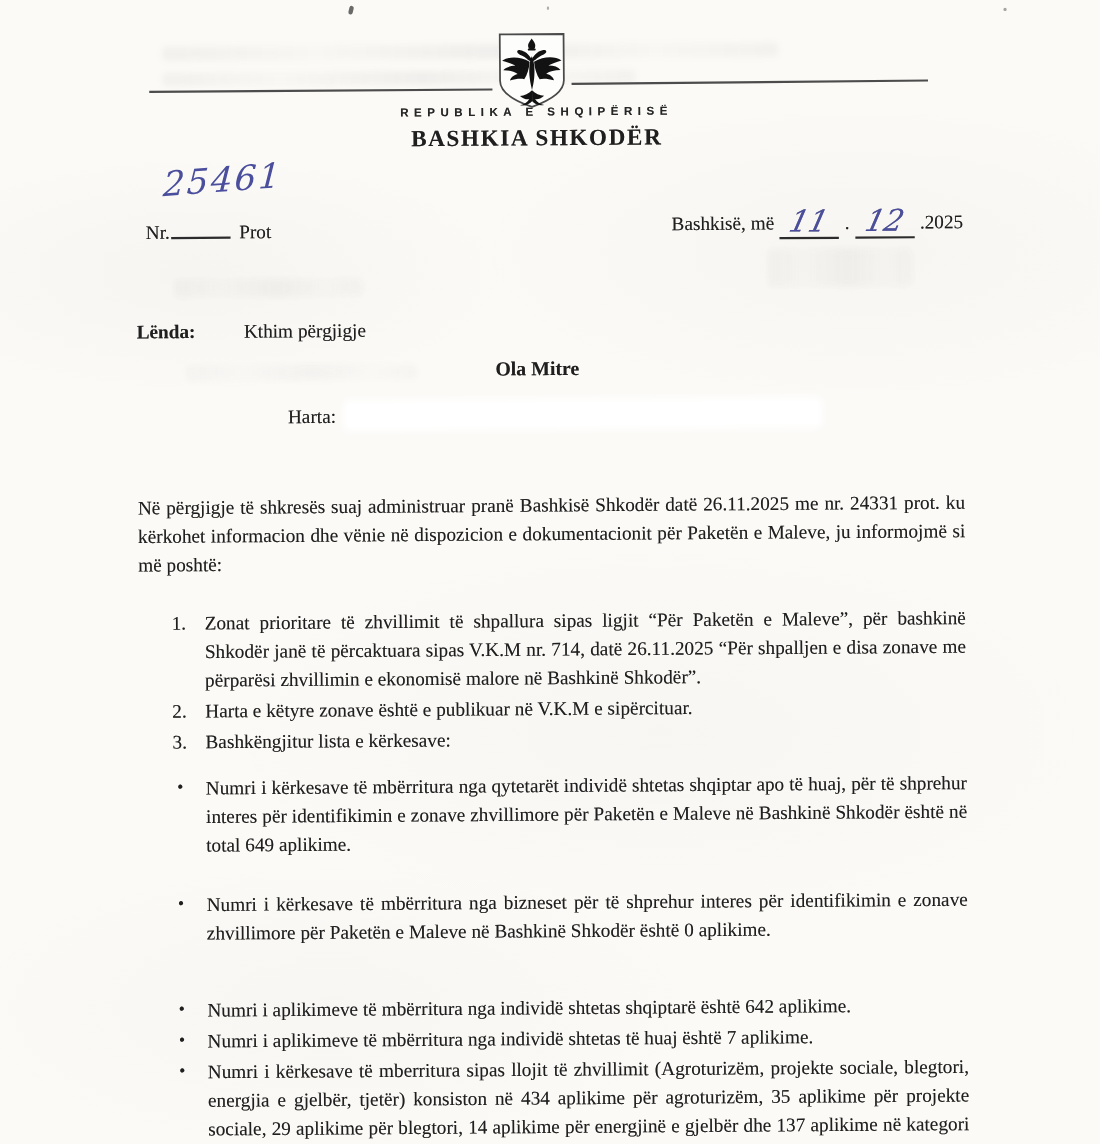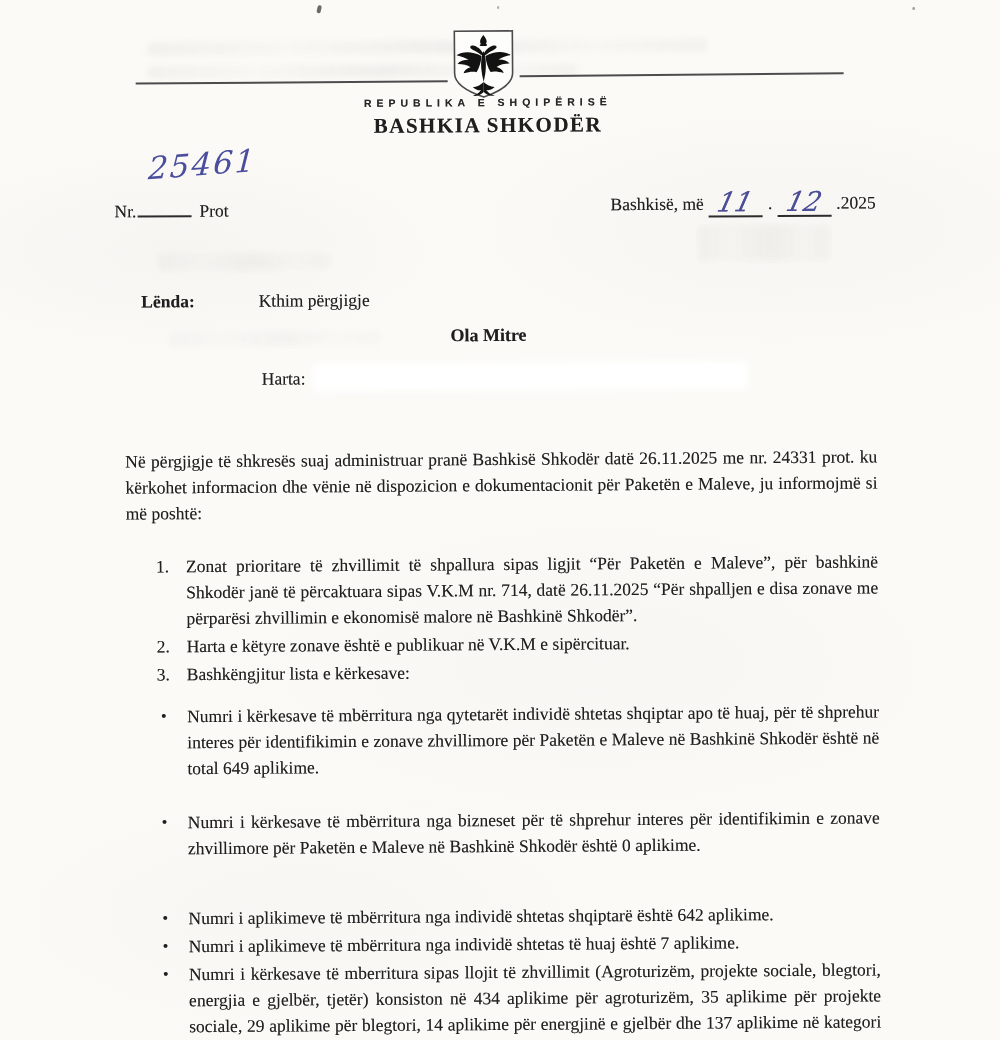--- a/index.html
+++ b/index.html
@@ -64,21 +64,21 @@
   .hw {
     font-family: "DejaVu Serif", serif;
     font-style: italic;
     color: #4a4e9d;
   }
   .hw-number {
     position: absolute; left: 150px; top: 144px;
     font-size: 31px; letter-spacing: 2px;
     transform: rotate(-4deg) skewX(-8deg);
   }
-  .nr-line { position: absolute; left: 116px; top: 196px; font-size: 17.5px; }
+  .nr-line { position: absolute; left: 134px; top: 196px; font-size: 17.5px; }
   .nr-line .blank {
     display: inline-block; width: 54px; height: 0.95em;
     border-bottom: 2px solid #2c2c2c; margin: 0 8px 0 1px;
     vertical-align: baseline;
   }
   .date-line {
     position: absolute; left: 612px; top: 186px;
     display: flex; align-items: baseline; gap: 5px;
     font-size: 17.5px;
   }
@@ -89,22 +89,22 @@
   }
   .date-line .slot .hw-digit {
     font-family: "DejaVu Serif", serif; font-style: italic;
     font-size: 27px; color: #4a4e9d;
     display: inline-block;
     transform: skewX(-14deg) translateY(2px);
   }
 
   
   .subject-row { position: absolute; left: 125px; top: 289px; font-size: 17.5px; }
-  .subject-row .lbl { font-weight: bold; margin-left: 17px; }
-  .subject-row .val { margin-left: 64px; }
+  .subject-row .lbl { font-weight: bold; }
+  .subject-row .val { margin-left: 44px; }
   .recipient {
     position: absolute; left: 389px; top: 325px; width: 200px;
     text-align: center; font-weight: bold; font-size: 18px;
   }
   .address-row { position: absolute; left: 262px; top: 367px; font-size: 17.5px; }
   .redaction {
     display: inline-block; vertical-align: middle;
     width: 428px; height: 21px; margin-left: 10px; margin-top: -4px;
     background: #ffffff;
     box-shadow: 0 0 7px 4px rgba(255,255,255,0.95);

